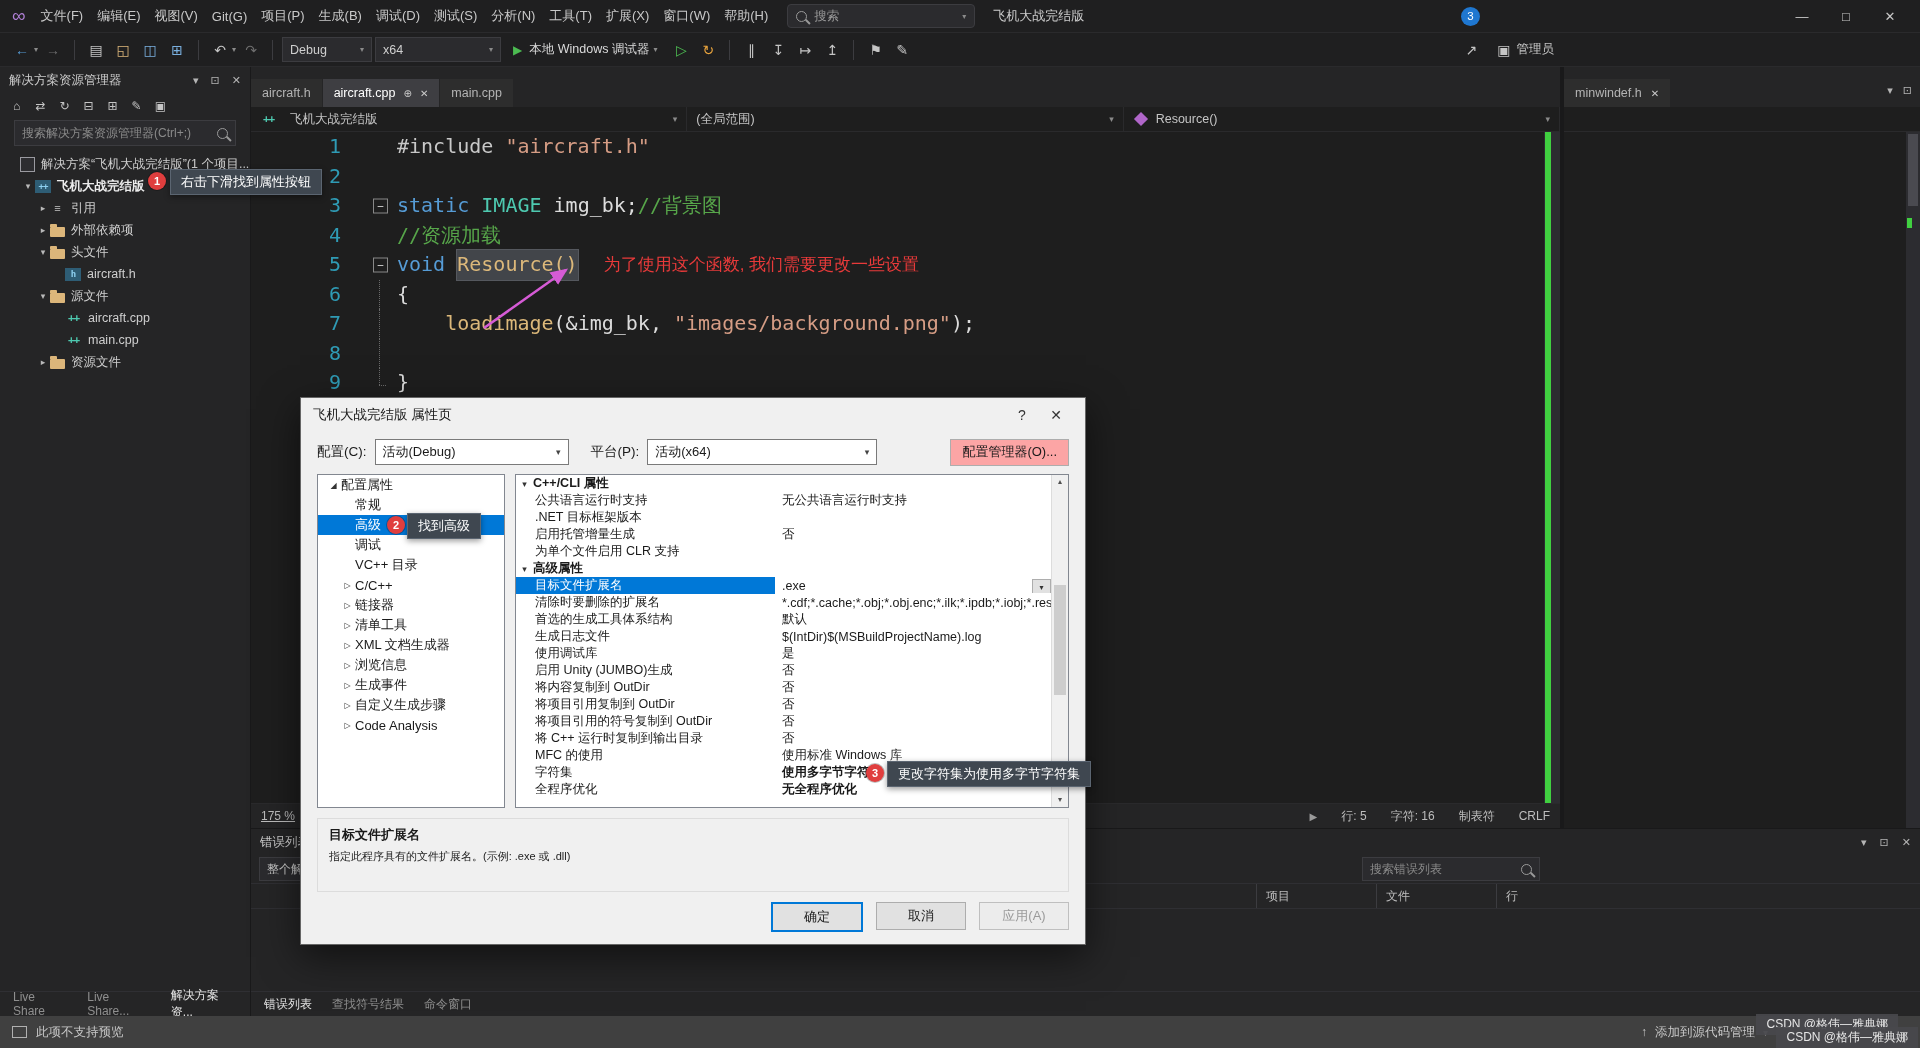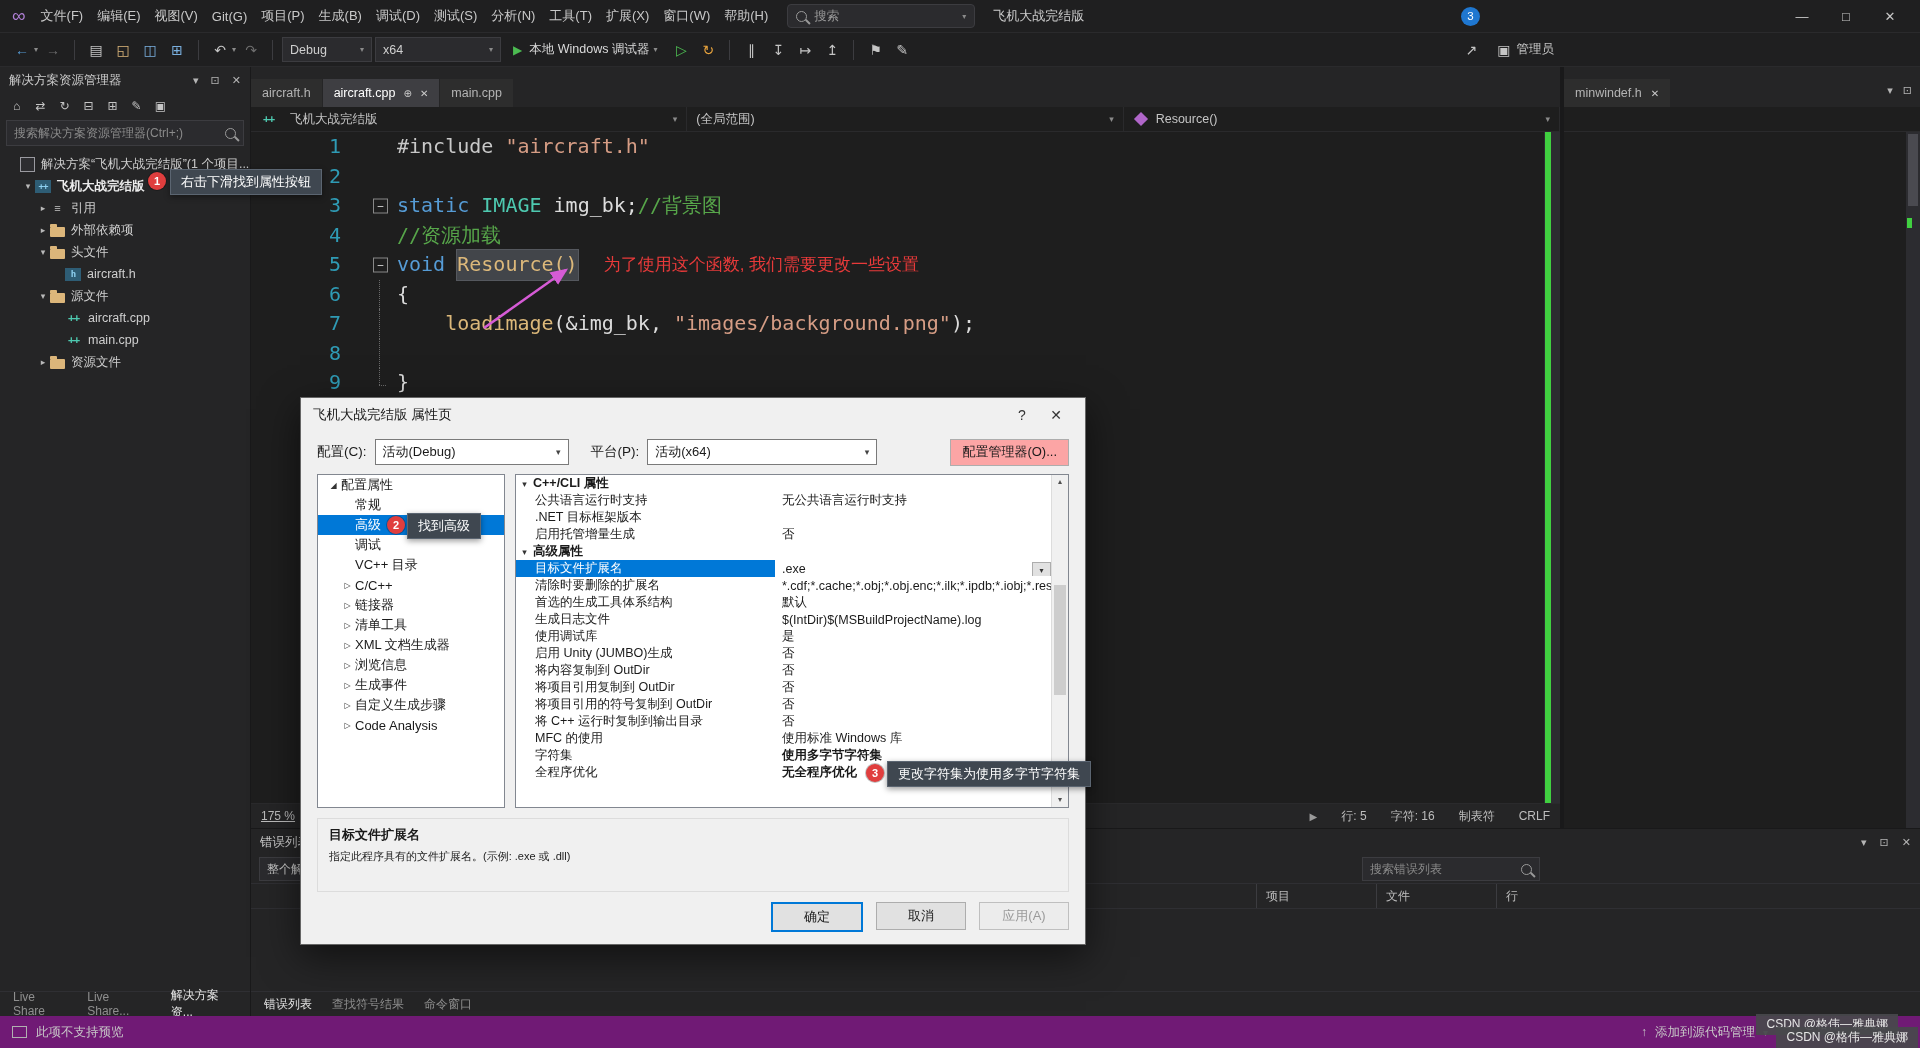--- a/index.html
+++ b/index.html
@@ -39,21 +39,21 @@
 
   
   .middle{flex:1;display:flex;min-height:0;}
 
   
   .sidebar{width:250px;flex:none;background:#252526;border-right:1px solid #19191a;display:flex;flex-direction:column;}
   .panel-head{height:26px;display:flex;align-items:center;padding:0 9px;color:#cccccc;font-size:12.5px;flex:none;}
   .ph-icons{margin-left:auto;display:flex;gap:12px;color:#b5b5b5;font-size:11px;}
   .panel-toolbar{height:25px;display:flex;align-items:center;gap:3px;padding:0 6px;flex:none;}
   .pt-icon{width:21px;height:21px;display:flex;align-items:center;justify-content:center;color:#c5c5c5;font-size:12px;}
-  .panel-search{margin:2px 6px 5px;height:24px;background:#2b2b2e;border:1px solid #3c3c40;display:flex;align-items:center;padding:0 7px;color:#8a8a8a;font-size:12px;flex:none;}
+  .panel-search{margin:2px 14px 5px;height:24px;background:#2b2b2e;border:1px solid #3c3c40;display:flex;align-items:center;padding:0 7px;color:#8a8a8a;font-size:12px;flex:none;}
   .panel-search .mag{margin-left:auto;}
   .tree{flex:1;overflow:hidden;padding-top:2px;}
   .tree-row{height:22px;display:flex;align-items:center;color:#cfcfcf;font-size:12.5px;white-space:nowrap;}
   .tw-arrow{width:14px;color:#b9b9b9;font-size:9px;text-align:center;flex:none;}
   .ico{flex:none;margin-right:6px;}
   .ico-sln{width:13px;height:13px;border:1px solid #9a9aa0;background:#2d2d30;}
   .ico-proj,.ico-h{width:16px;height:13px;background:#2e5d75;color:#8ed0f0;font:bold 9px/13px "DejaVu Sans Mono",monospace;text-align:center;letter-spacing:-1px;}
   .ico-cpp{width:17px;color:#4ec9b0;font:bold 11px/14px "DejaVu Sans Mono",monospace;text-align:center;letter-spacing:-1px;}
   .ico-refs{width:15px;color:#c5c5c5;font-size:11px;text-align:center;}
   .ico-folder{width:15px;height:10px;background:#dcb67a;border-radius:1px;position:relative;margin-top:3px;}
@@ -118,21 +118,21 @@
   .el-toolbar{height:28px;display:flex;align-items:center;padding:0 8px;flex:none;}
   .el-filter{width:132px;height:22px;background:#2b2b2e;border:1px solid #3c3c40;color:#c5c5c5;font-size:12px;display:flex;align-items:center;gap:6px;padding:0 7px;}
   .el-filter .caret{margin-left:auto;font-size:8px;color:#8a8a8a;}
   .el-search{margin-left:auto;margin-right:372px;width:162px;height:22px;background:#2b2b2e;border:1px solid #3c3c40;color:#8a8a8a;font-size:12px;display:flex;align-items:center;padding:0 7px;}
   .el-search .mag{margin-left:auto;}
   .el-cols{height:24px;position:relative;border-top:1px solid #2f2f33;border-bottom:1px solid #2f2f33;flex:none;}
   .el-col{position:absolute;top:0;height:100%;display:flex;align-items:center;padding-left:9px;border-left:1px solid #3c3c40;color:#bdbdbd;font-size:12px;width:118px;}
   .el-body{flex:1;}
 
   
-  .statusbar{height:32px;background:#701a75;display:flex;align-items:center;padding:0 12px;color:#c8c8c8;font-size:12.5px;gap:9px;position:relative;flex:none;}
+  .statusbar{height:32px;background:#404040;display:flex;align-items:center;padding:0 12px;color:#c8c8c8;font-size:12.5px;gap:9px;position:relative;flex:none;}
   .sb-icon{width:13px;height:10px;border:1px solid #b0b0b0;flex:none;}
   .sb-right{margin-left:auto;display:flex;align-items:center;gap:8px;margin-right:140px;}
   .sb-up{font-size:12px;color:#c8c8c8;}
   .watermark{position:absolute;background:rgba(72,72,76,.93);color:#e6e6e6;font-size:12px;padding:2px 10px;z-index:80;white-space:nowrap;}
   .wm1{bottom:13px;right:22px;}
   .wm2{bottom:0;right:2px;}
 
   
   .dialog{position:absolute;left:300px;top:397px;width:784px;height:546px;background:#f0f0f0;border:1px solid #666;box-shadow:0 12px 36px rgba(0,0,0,.55);z-index:40;color:#1a1a1a;display:flex;flex-direction:column;}
   .dlg-title{height:34px;display:flex;align-items:center;padding:0 12px;font-size:13.5px;flex:none;}
@@ -637,20 +637,24 @@
             <span class="dg-val">无公共语言运行时支持</span>
           </div>
           <div class="dg-row">
             <span class="dg-name">.NET 目标框架版本</span>
             <span class="dg-val"></span>
           </div>
           <div class="dg-row">
             <span class="dg-name">启用托管增量生成</span>
             <span class="dg-val">否</span>
           </div>
+          <div class="dg-row">
+            <span class="dg-name">为单个文件启用 CLR 支持</span>
+            <span class="dg-val"></span>
+          </div>
           <div class="dg-row group">
             <span class="dg-chev">▾</span>
             <span>高级属性</span>
           </div>
           <div class="dg-row sel">
             <span class="dg-name">目标文件扩展名</span>
             <span class="dg-val">.exe<span class="dg-combo">▾</span></span>
           </div>
           <div class="dg-row">
             <span class="dg-name">清除时要删除的扩展名</span>

